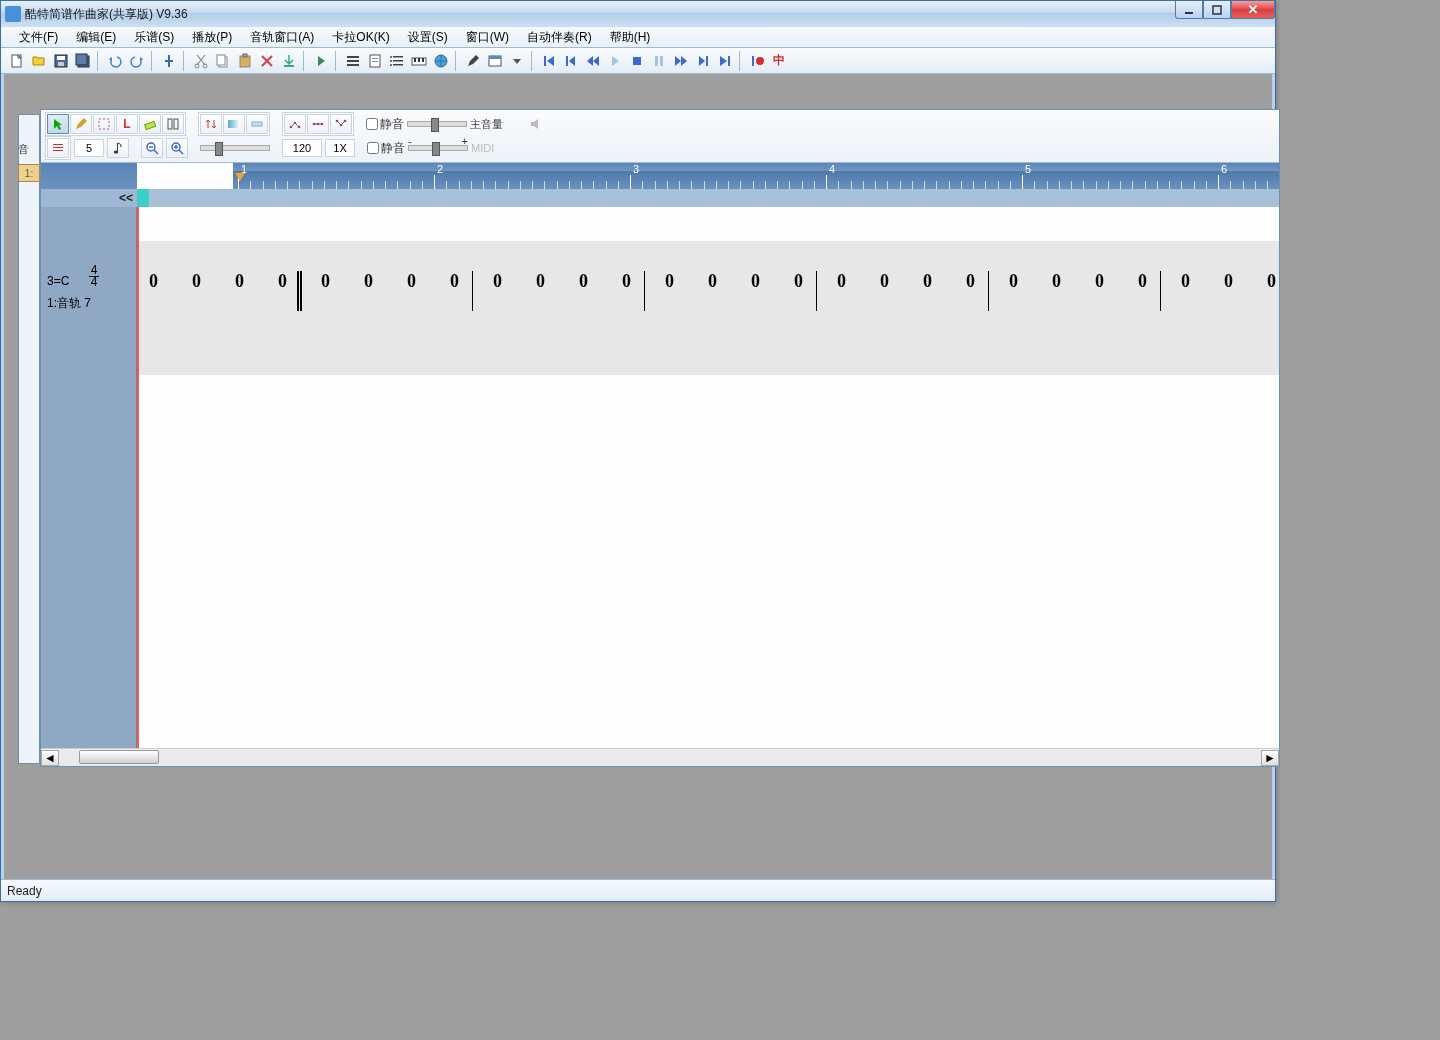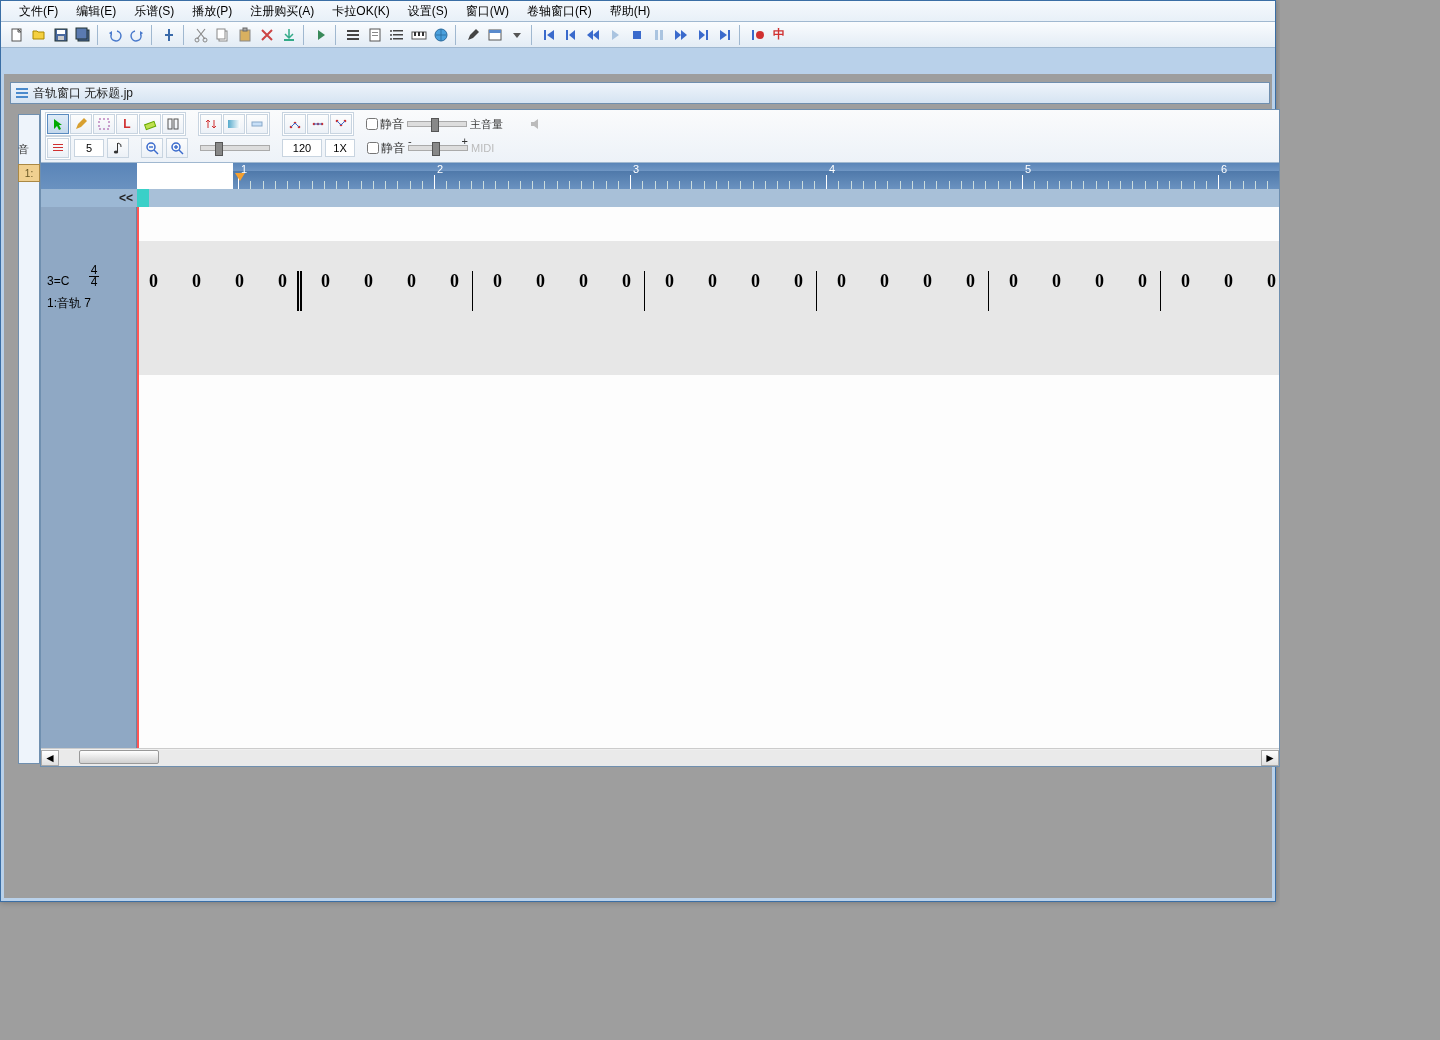--- a/index.html
+++ b/index.html
@@ -86,31 +86,50 @@
 
 .mdi-under { position: absolute; top: 40px; left: 14px; width: 22px; height: 650px; background: #eef4fb; border: 1px solid #6f8faf; }
 .mdi-under2 { position: absolute; top: 90px; left: 14px; width: 22px; height: 18px; background: #f0d090; border: 1px solid #aa8844; color: #665522; font-size: 10px; display:flex; align-items:center; justify-content:center; }
 .mdi-under-label { position: absolute; top: 68px; left: 14px; font-size: 11px; color: #333; }
 </style>
 </head>
 <body>
 
 <div class="window-frame">
 
+  <div class="titlebar">
+    <div class="app-icon"></div>
+    <div class="title-text">酷特简谱作曲家(共享版) V9.36</div>
+    <div class="win-controls">
+      <div class="win-btn win-min">
+          <svg width="10" height="10">
+            <rect x="1" y="7" width="8" height="2" fill="#333"></rect>
+          </svg>
+        </div>
+      <div class="win-btn win-max">
+          <svg width="10" height="10">
+            <rect x="1" y="1" width="8" height="8" fill="none" stroke="#333" stroke-width="1.5"></rect>
+          </svg>
+        </div>
+      <div class="win-btn win-close">
+          <span class="win-close-glyph">✕</span>
+        </div>
+    </div>
+  </div>
 
   <div class="menubar">
     <div class="menu-item">文件(F)</div>
     <div class="menu-item">编辑(E)</div>
     <div class="menu-item">乐谱(S)</div>
     <div class="menu-item">播放(P)</div>
-    <div class="menu-item">注册购买(A)</div>
+    <div class="menu-item">音轨窗口(A)</div>
     <div class="menu-item">卡拉OK(K)</div>
     <div class="menu-item">设置(S)</div>
     <div class="menu-item">窗口(W)</div>
-    <div class="menu-item">卷轴窗口(R)</div>
+    <div class="menu-item">自动伴奏(R)</div>
     <div class="menu-item">帮助(H)</div>
   </div>
 
   <div class="toolbar-main">
     <div class="tb-btn">
         <svg class="icon-svg" viewBox="0 0 16 16">
           <rect x="3" y="2" width="9" height="12" fill="#fff" stroke="#555"></rect>
           <path d="M9 2 L12 5 L9 5 Z" fill="#ddd" stroke="#555"></path>
         </svg>
       </div>
@@ -305,28 +324,20 @@
           <circle cx="11" cy="8" r="4" fill="#d03030"></circle>
         </svg>
       </div>
     <div class="tb-btn">
         <span style="color:#d03030;font-weight:bold;font-size:12px">中</span>
       </div>
   </div>
 
   <div class="client-area">
 
-    <div class="mdi-track">
-      <svg class="mdi-icon" viewBox="0 0 14 14">
-          <rect x="1" y="2" width="12" height="2" fill="#4a8acc"></rect>
-          <rect x="1" y="6" width="12" height="2" fill="#4a8acc"></rect>
-          <rect x="1" y="10" width="12" height="2" fill="#4a8acc"></rect>
-        </svg>
-      <span class="mdi-title">音轨窗口  无标题.jp</span>
-    </div>
 
     <div class="mdi-under"></div>
     <div class="mdi-under-label">音</div>
     <div class="mdi-under2">1:</div>
 
     <div class="mdi-roll">
 
       <div class="roll-tool-area">
         <div class="rt-row">
           <div class="rt-grp">
@@ -646,13 +657,16 @@
       <div class="scroll-h">
         <div class="scroll-btn">◄</div>
         <div class="scroll-track">
             <div class="scroll-thumb"></div>
           </div>
         <div class="scroll-btn">►</div>
       </div>
     </div>
   </div>
 
+  <div class="statusbar">
+    <span>Ready</span>
+  </div>
 </div>
 
 </body></html>

